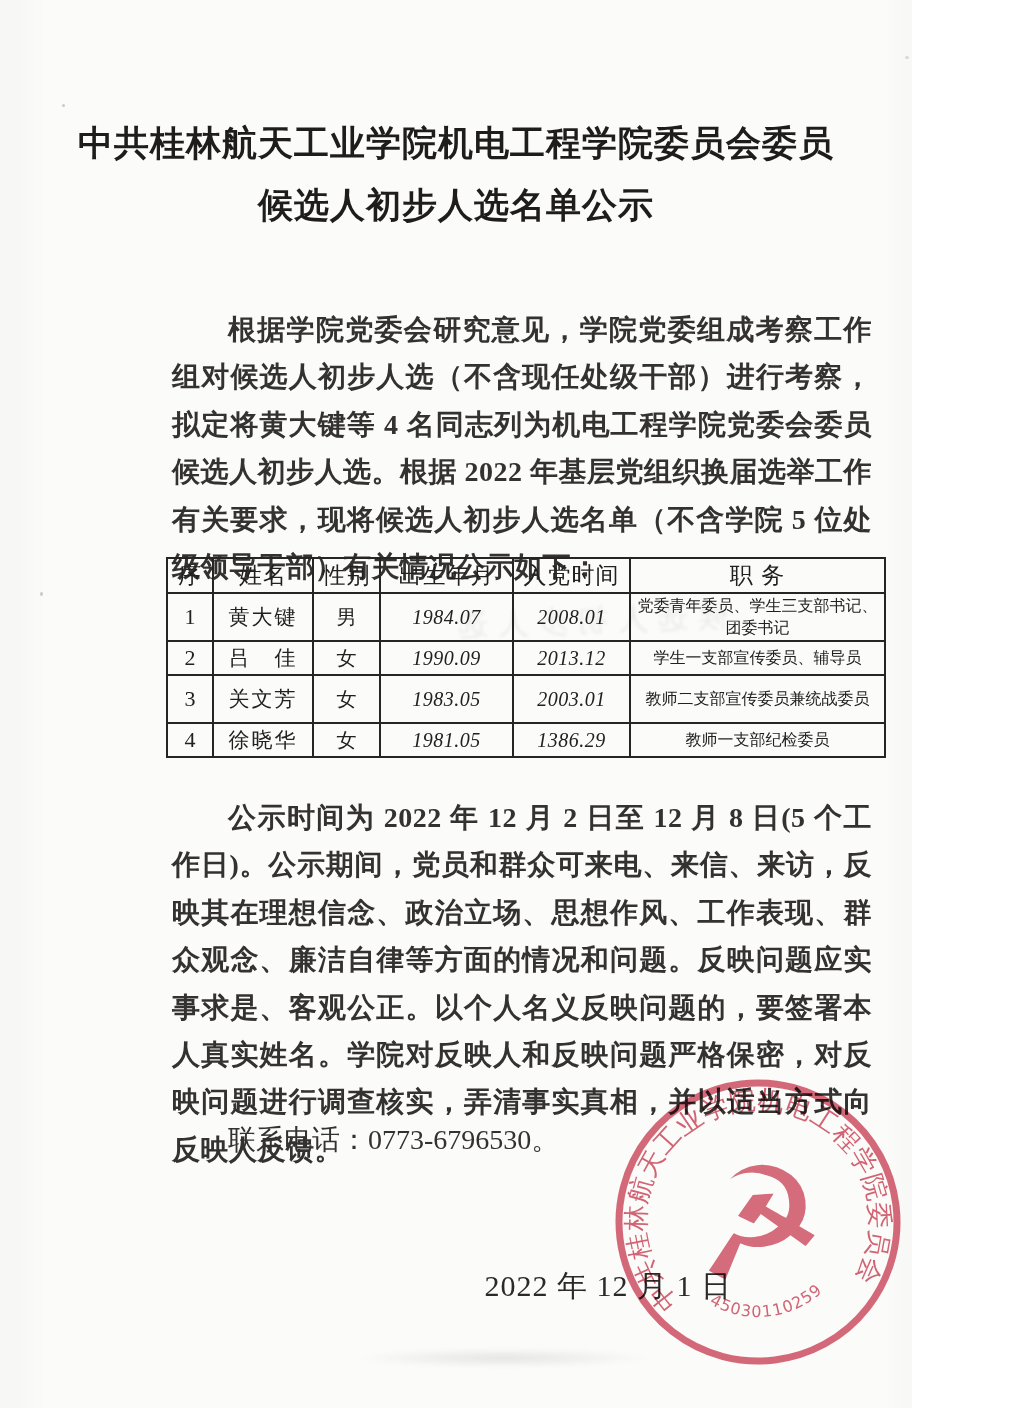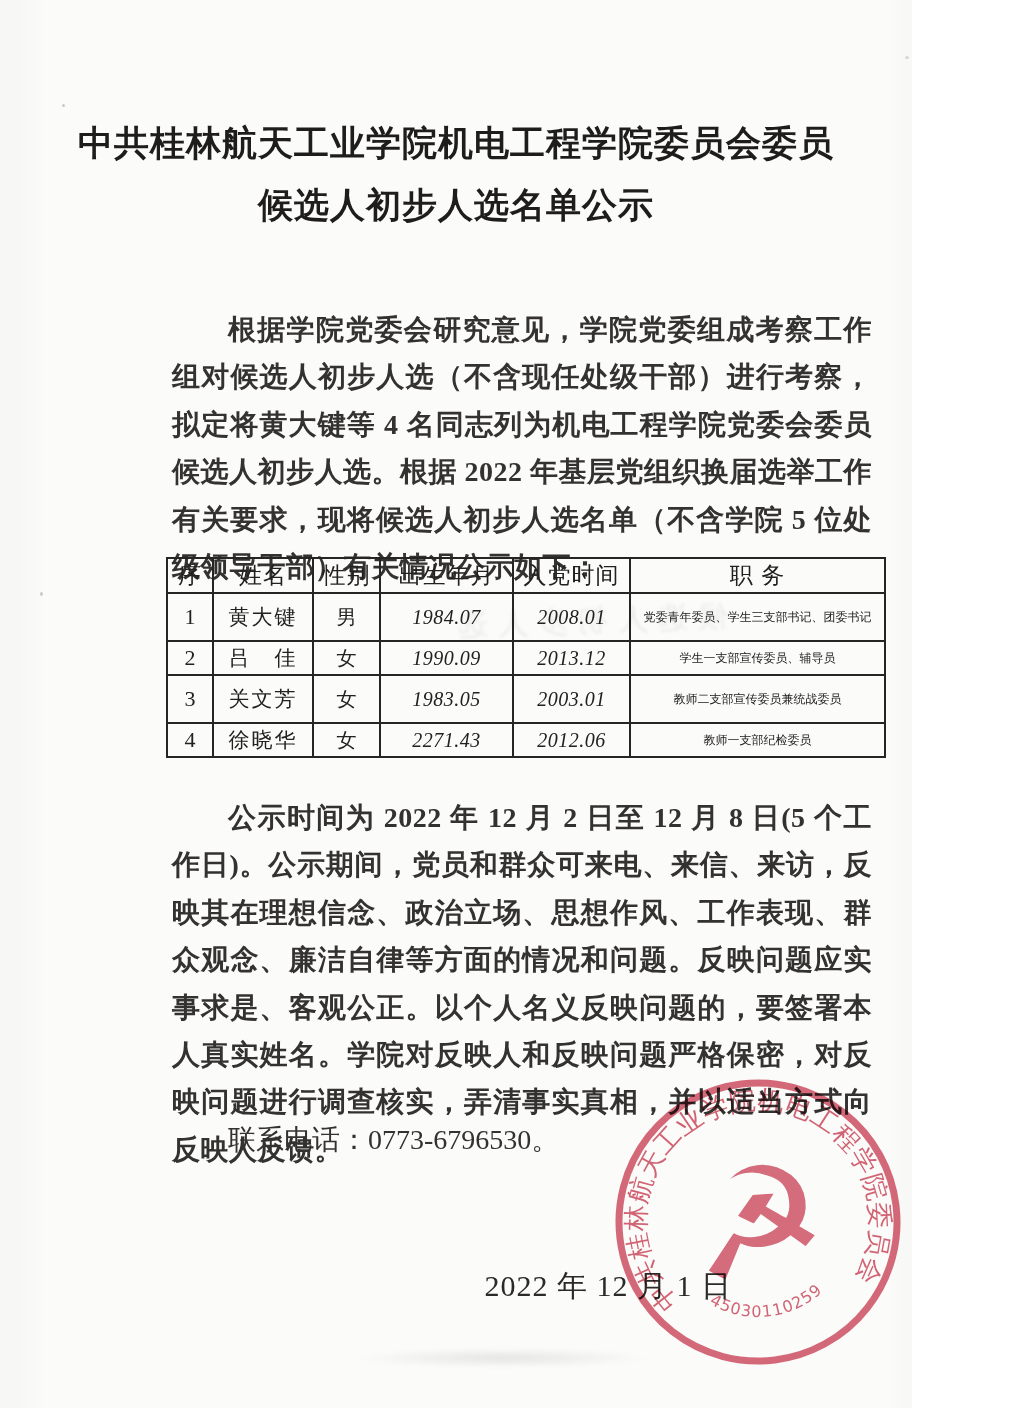--- a/index.html
+++ b/index.html
@@ -41,21 +41,21 @@
     padding:1px 4px; font-weight:normal; overflow:hidden;
   }
   table.cands thead tr { height:34px; }
   table.cands thead th { font-size:23px; letter-spacing:1px; }
   table.cands tbody tr:nth-child(odd) { height:48px; }
   table.cands tbody tr:nth-child(even) { height:34px; }
   td.c-seq { font-family:"Liberation Serif", serif; font-size:22px; }
   td.c-name { font-size:21px; letter-spacing:2px; }
   td.c-gender { font-size:20px; }
   td.c-num { font-family:"Liberation Serif", serif; font-size:20px; letter-spacing:0.5px;font-style:italic; }
-  td.c-duty { font-size:12px; line-height:22px; letter-spacing:0; }
+  td.c-duty { font-size:16px; line-height:22px; letter-spacing:0; }
   .sig-org { position:absolute; right:186px; top:1196px; font-size:30px; letter-spacing:3px; color:#2c2a29; }
   .sig-date { position:absolute; right:180px; top:1246px; font-size:30px; letter-spacing:1px; color:#2c2a29;margin-top:20px; }
   .stamp {
     position:absolute; left:608px; top:1072px; width:300px; height:300px;
     mix-blend-mode:multiply; opacity:0.85; filter:blur(0.4px);
   }
   .ghost {
     position:absolute; left:368px; top:602px; width:360px;
     transform:scale(-1,1) rotate(2deg);
     font-size:30px; letter-spacing:10px; color:#7d7d90;
@@ -127,22 +127,22 @@
         <td class="c-name">关文芳</td>
         <td class="c-gender">女</td>
         <td class="c-num">1983.05</td>
         <td class="c-num">2003.01</td>
         <td class="c-duty">教师二支部宣传委员兼统战委员</td>
       </tr>
       <tr>
         <td class="c-seq">4</td>
         <td class="c-name">徐晓华</td>
         <td class="c-gender">女</td>
-        <td class="c-num">2271.43</td>
-        <td class="c-num">2012.06</td>
+        <td class="c-num">1981.05</td>
+        <td class="c-num">1386.29</td>
         <td class="c-duty">教师一支部纪检委员</td>
       </tr>
     </tbody>
   </table>
 
   <p class="para p2">公示时间为 2022 年 12 月 2 日至 12 月 8 日(5 个工作日)。公示期间，党员和群众可来电、来信、来访，反映其在理想信念、政治立场、思想作风、工作表现、群众观念、廉洁自律等方面的情况和问题。反映问题应实事求是、客观公正。以个人名义反映问题的，要签署本人真实姓名。学院对反映人和反映问题严格保密，对反映问题进行调查核实，弄清事实真相，并以适当方式向反映人反馈。</p>
 
   <p class="contact">联系电话：0773-6796530。</p>
 
   <div class="sig-date">2022 年 12 月 1 日</div>

